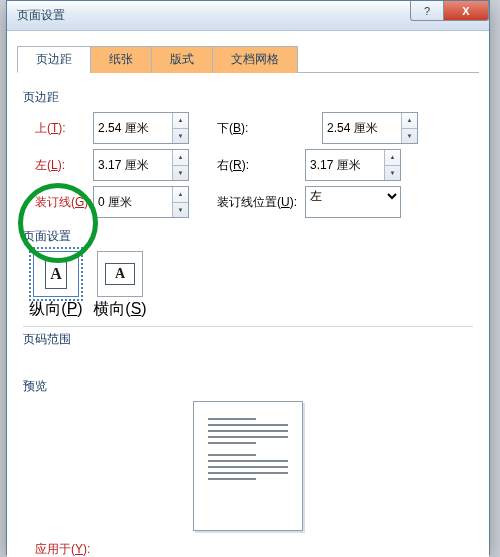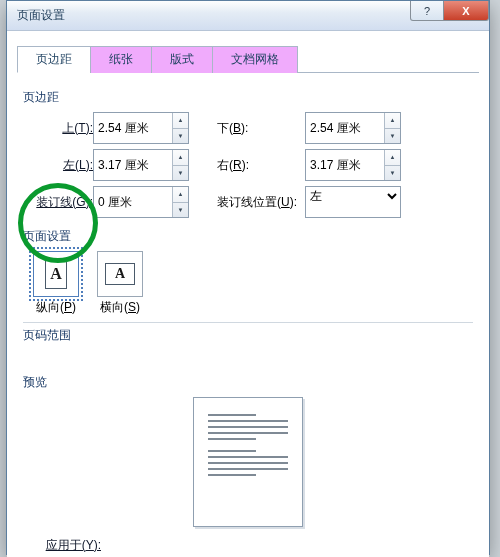--- a/index.html
+++ b/index.html
@@ -71,21 +71,21 @@
   .tabs {
     display: flex;
     border-bottom: 1px solid #a9b7c7;
     margin-bottom: 8px;
   }
   .tab {
     padding: 4px 18px;
     border: 1px solid #a9b7c7;
     border-bottom: none;
     margin-right: -1px;
-    background: #f0abfc;
+    background: #fdba74;
     color: #224463;
     position: relative;
     top: 1px;
   }
   .tab.active {
     background: #fff;
     border-bottom: 1px solid #fff;
     font-weight: normal;
   }
   .tabpane {
@@ -99,24 +99,23 @@
     display: flex;
     align-items: center;
     margin-bottom: 5px;
   }
   .col {
     display: flex;
     align-items: center;
   }
   .lbl {
     width: 70px;
-    text-align: right;
+    text-align: left;
     padding-left: 12px;
-    color: #0f172a;
-    text-decoration: underline;
+    color: #b91c1c;
   }
   .lbl2 {
     width: 96px;
     text-align: left;
     padding-left: 8px;
   }
   .spinbox, .combo {
     display: flex;
     align-items: stretch;
     border: 1px solid #8f9fb0;
@@ -186,21 +185,21 @@
   .page-glyph {
     border: 1px solid #4a5a6a;
     background: #fff;
     display: flex;
     align-items: center;
     justify-content: center;
     font-family: "Times New Roman", serif;
     font-weight: bold;
     color: #1a1a1a;
   }
-  .orient-label { font-size: 12px; }
+  .orient-label { font-size: 16px; }
   .divider {
     border: none;
     border-top: 1px solid #d0d8e0;
     margin: 6px 0 4px 0;
   }
   .preview-box {
     width: 110px;
     height: 130px;
     border: 1px solid #8f9fb0;
     background: #fff;
@@ -255,21 +254,21 @@
         <div class="col">
           <span class="lbl">上(<u>T</u>):</span>
           <div class="spinbox">
             <input value="2.54 厘米" style="">
             <div class="spin">
                 <div>▲</div>
                 <div>▼</div>
               </div>
           </div>
         </div>
-        <div class="col" style="margin-left:20px;">
+        <div class="col" style="margin-left:20px;gap:17px;">
           <span class="lbl2">下(<u>B</u>):</span>
           <div class="spinbox">
             <input value="2.54 厘米" style="">
             <div class="spin">
                 <div>▲</div>
                 <div>▼</div>
               </div>
           </div>
         </div>
       </div>

